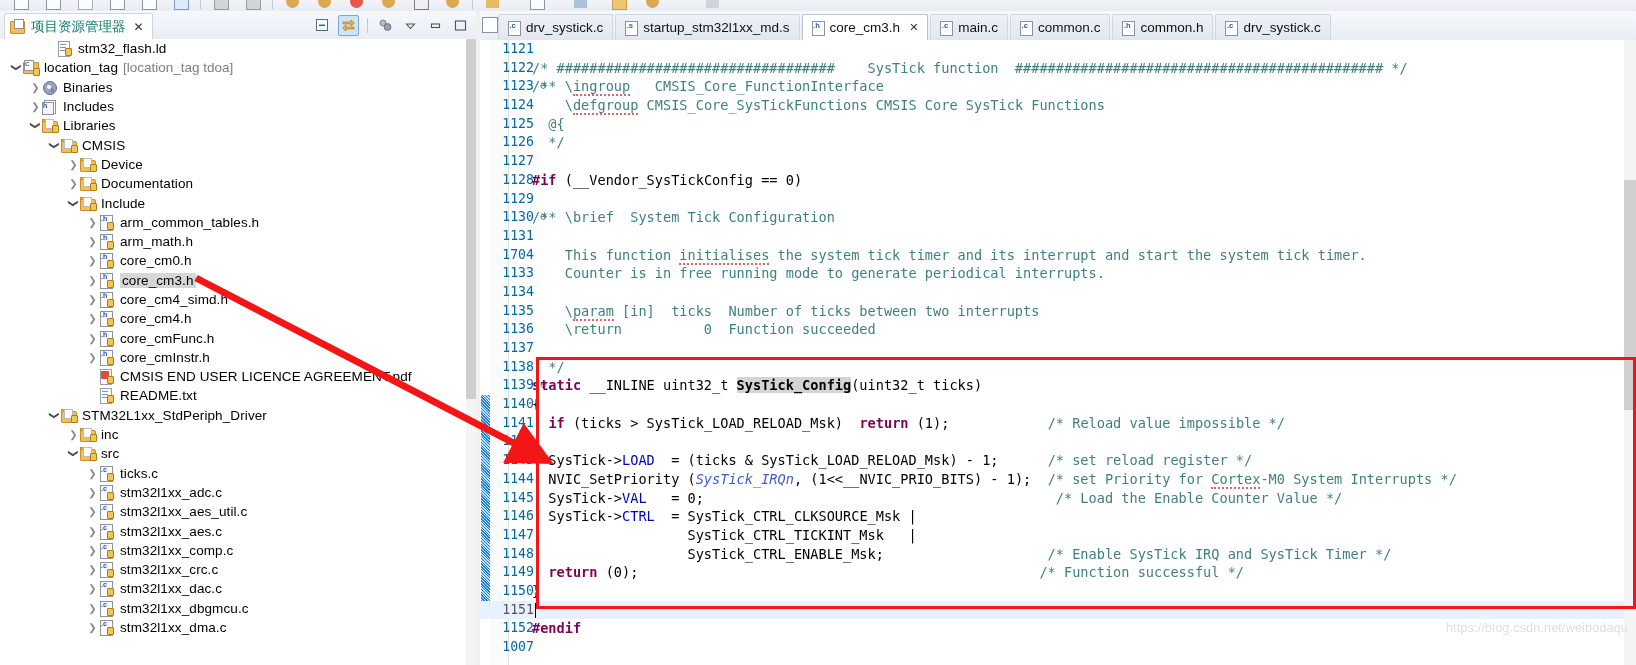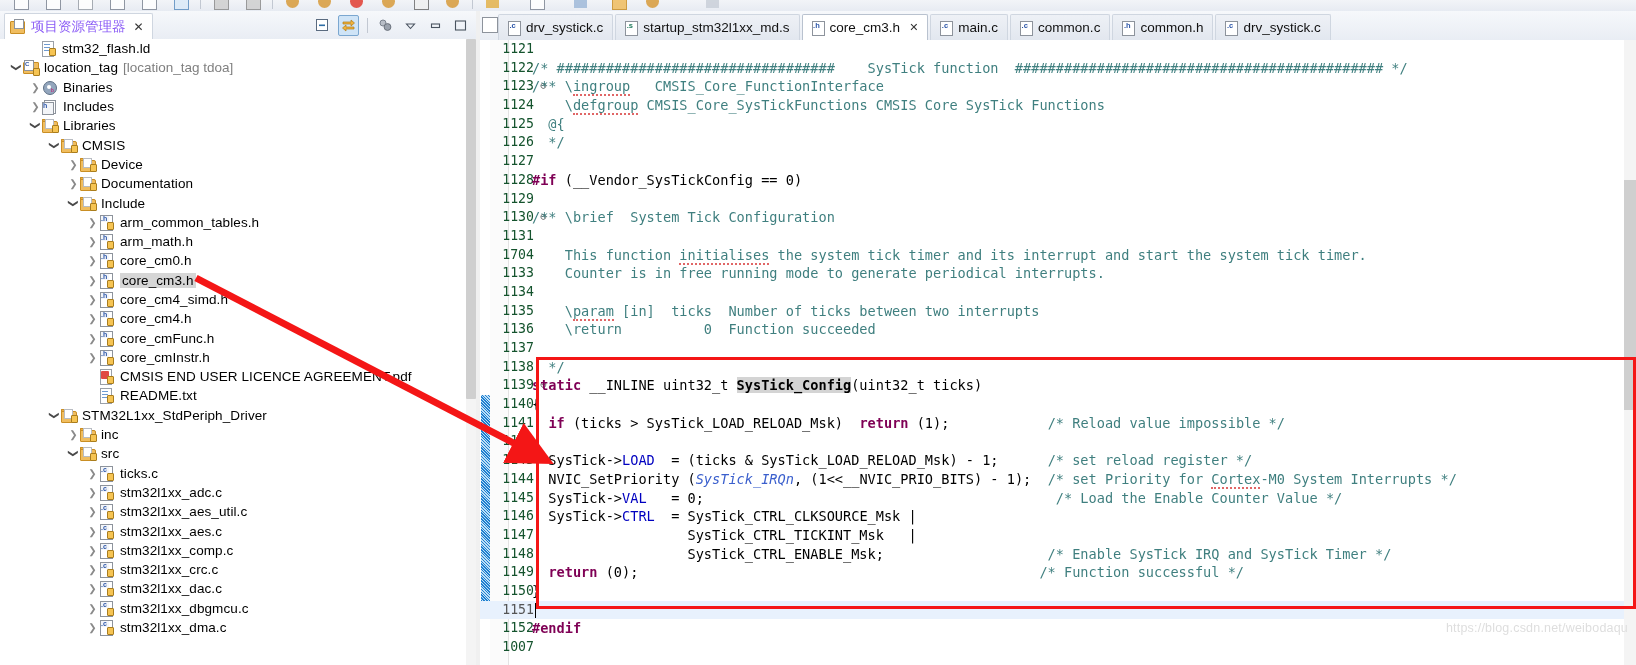--- a/index.html
+++ b/index.html
@@ -35,21 +35,21 @@
     border-bottom:1px solid #cfd6e0;
   }
   .explorer-tab{
     position:absolute;left:4px;top:2px;height:25px;
     display:flex;align-items:center;gap:5px;
     padding:0 8px 0 5px;
     background:#ffffff;
     border:1px solid #cfd6e0;border-bottom:none;
     border-radius:2px 2px 0 0;
   }
-  .explorer-tab .lbl{font-size:13.5px;color:#8b5cf6;white-space:nowrap;}
+  .explorer-tab .lbl{font-size:13.5px;color:#0f766e;white-space:nowrap;}
   .explorer-tab .closeg{font-size:12px;color:#333;margin-left:3px;}
   .ex-tools{position:absolute;right:6px;top:4px;display:flex;align-items:center;gap:6px;}
   .ex-tool{width:19px;height:19px;display:flex;align-items:center;justify-content:center;border-radius:2px;}
   .ex-tool.active{background:#cfe4f7;border:1px solid #7ba7d0;}
   .ex-sep{width:1px;height:15px;background:#c2c8d2;margin:0 2px;}
 
   .tree{
     position:absolute;left:0;top:28px;width:466px;height:626px;
     overflow:hidden;background:#fff;
   }
@@ -154,21 +154,21 @@
     background-color:#2f86cf;
   }
 
   .codelines{position:absolute;left:0;top:0;width:1156px;}
   .ln{
     position:relative;height:18.7px;line-height:18.7px;white-space:pre;
     font-family:"DejaVu Sans Mono",monospace;font-size:13.6px;
   }
   .ln .num{
     position:absolute;left:10px;width:44px;text-align:right;
-    color:#14532d;font-size:13.2px;font-family:"DejaVu Sans Mono",monospace;
+    color:#0369a1;font-size:13.2px;font-family:"DejaVu Sans Mono",monospace;
   }
   .ln .fold{
     position:absolute;left:58px;width:11px;text-align:center;
     color:#6f6f6f;font-size:11px;
   }
   .ln .src{position:absolute;left:52px;}
   .ln.cur{background:#e8f1fd;}
   .ln.cur .num{color:#555;}
 
   .cmt{color:#3f7f7f;}
@@ -273,21 +273,21 @@
         </span>
         <span class="ex-tool">
           <svg width="15" height="15" viewBox="0 0 15 15">
               <rect x="2.5" y="3" width="10" height="9" fill="none" stroke="#4a5460" stroke-width="1.1"></rect>
             </svg>
         </span>
       </div>
     </div>
 
     <div class="tree" id="tree-root">
-        <div class="row" style="padding-left: 28px; text-align: right;">
+        <div class="row" style="padding-left: 44px; text-align: right;">
           <span class="arrow"></span>
           <span class="ico">
             <span class="i-ld">
               <span class="pg"></span>
               <span class="l" style="top:3px"></span>
               <span class="l" style="top:6px"></span>
               <span class="l" style="top:9px"></span>
               <span class="lk"></span>
             </span>
           </span>

